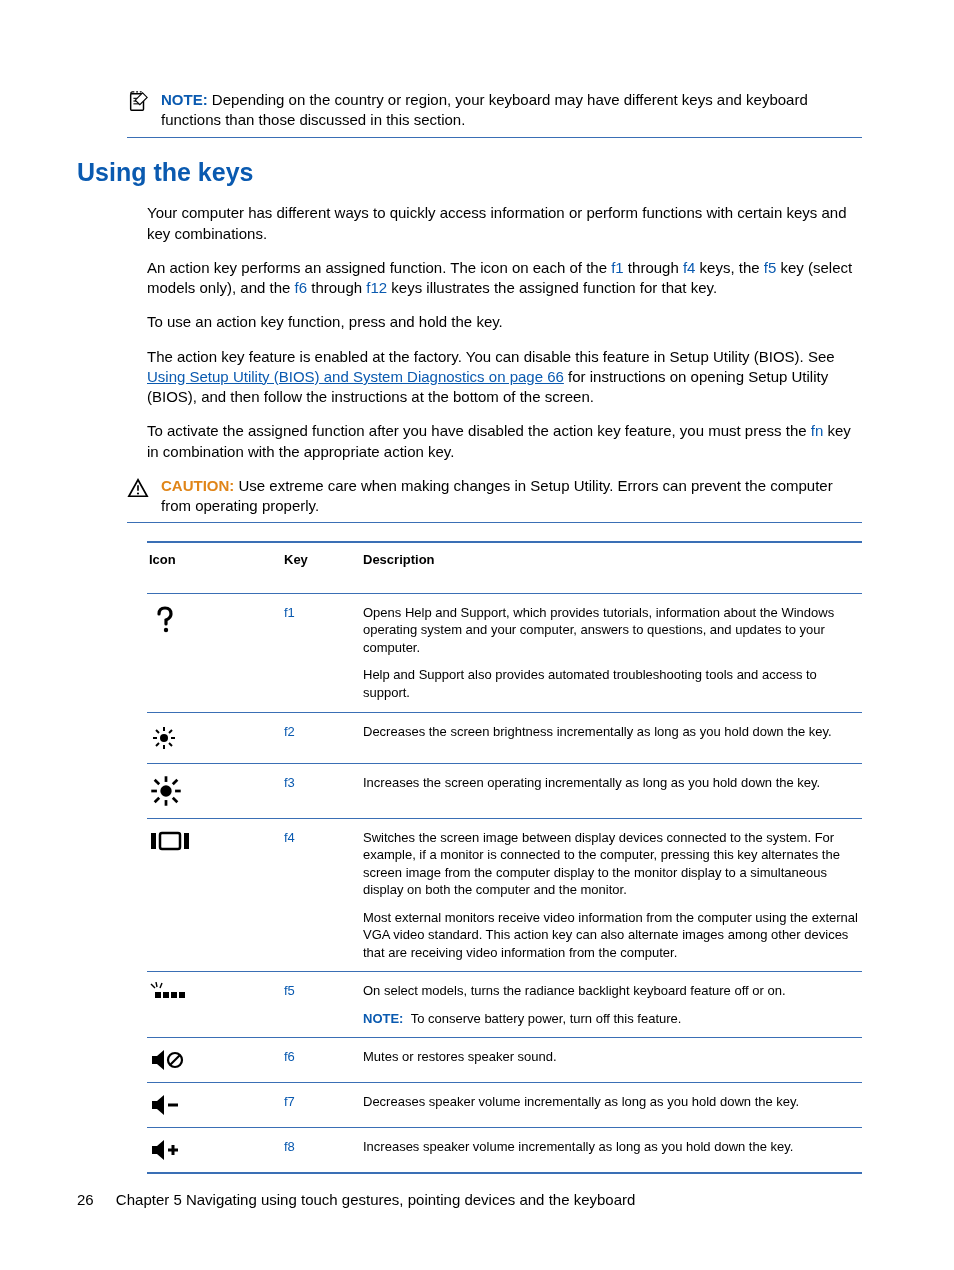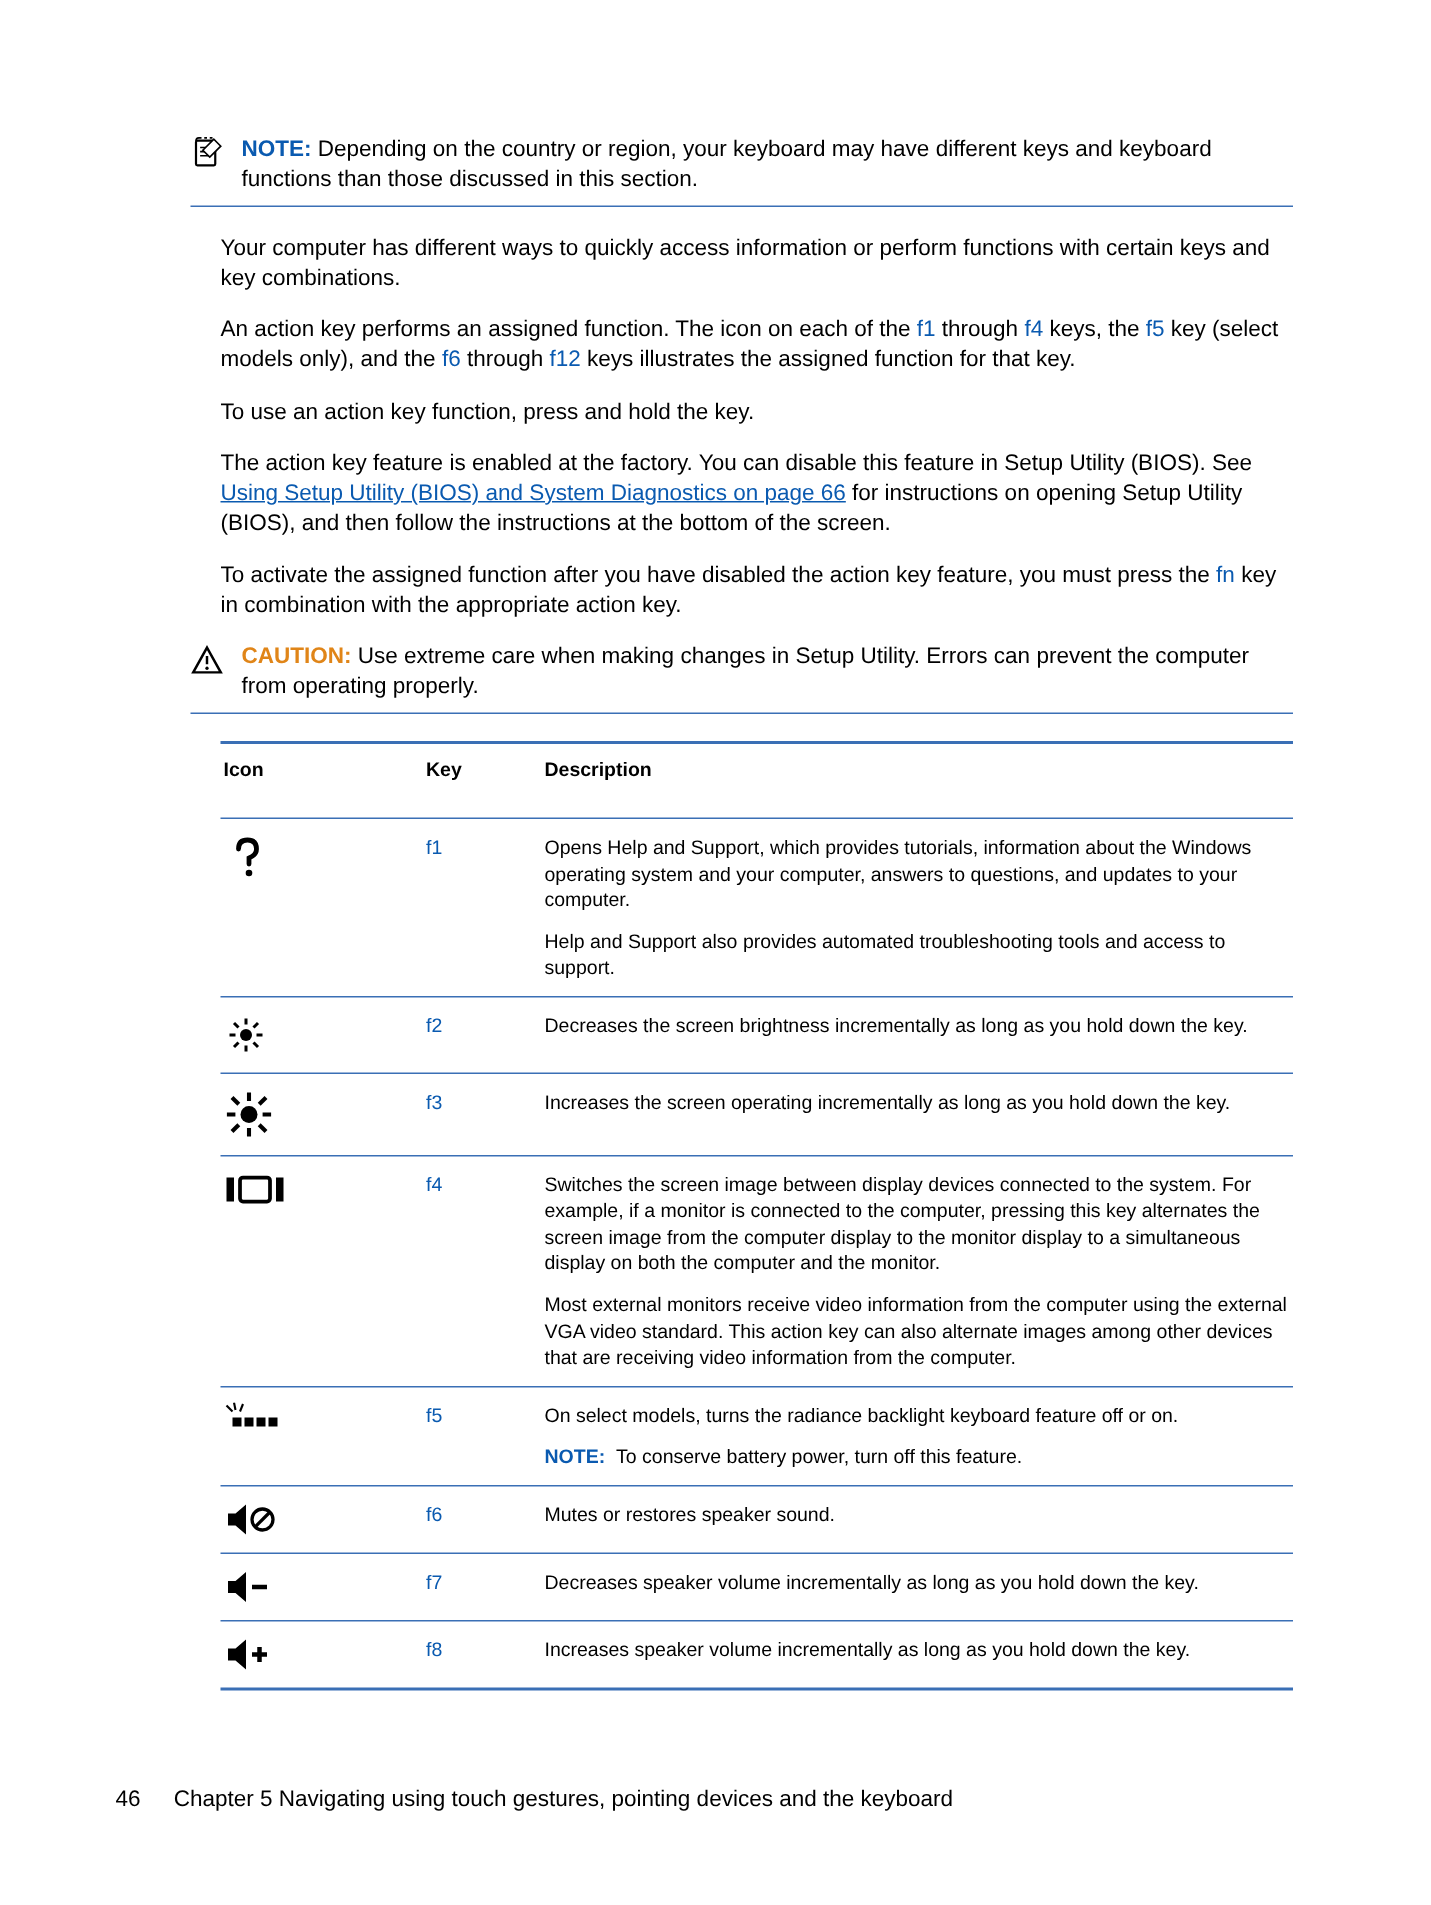--- a/index.html
+++ b/index.html
@@ -110,20 +110,21 @@
         <line x1="7" y1="14" x2="13" y2="14" stroke="#000" stroke-width="1.2"></line>
         <path d="M17 2 L22 7 L14 15 L9 10 Z" fill="#fff" stroke="#000" stroke-width="1.2"></path>
       </svg>
       <div>
         <span class="callout-label-note">NOTE:</span>
         <span class="callout-text">Depending on the country or region, your keyboard may have different keys and keyboard functions than those discussed in this section.</span>
       </div>
     </div>
   </div>
 
+  <div class="h2">Using the keys</div>
 
   <p class="body-para">Your computer has different ways to quickly access information or perform functions with certain keys and key combinations.</p>
 
 
   <p class="body-para">
     <span>An action key performs an assigned function. The icon on each of the </span><span class="keylabel">f1</span><span> through </span><span class="keylabel">f4</span><span> keys, the </span><span class="keylabel">f5</span><span> key (select models only), and the </span><span class="keylabel">f6</span><span> through </span><span class="keylabel">f12</span><span> keys illustrates the assigned function for that key.</span>
   </p>
 
   <p class="body-para">To use an action key function, press and hold the key.</p>
 
@@ -287,17 +288,17 @@
       </div>
       <div class="col-key">f8</div>
       <div class="col-desc">
           <p>Increases speaker volume incrementally as long as you hold down the key.</p>
         </div>
     </div>
 
   </div>
 
   <div class="footer">
-    <span class="page-num">46</span>
+    <span class="page-num">26</span>
     <span>Chapter 5   Navigating using touch gestures, pointing devices and the keyboard</span>
   </div>
 
 </div>
 
 </body></html>

